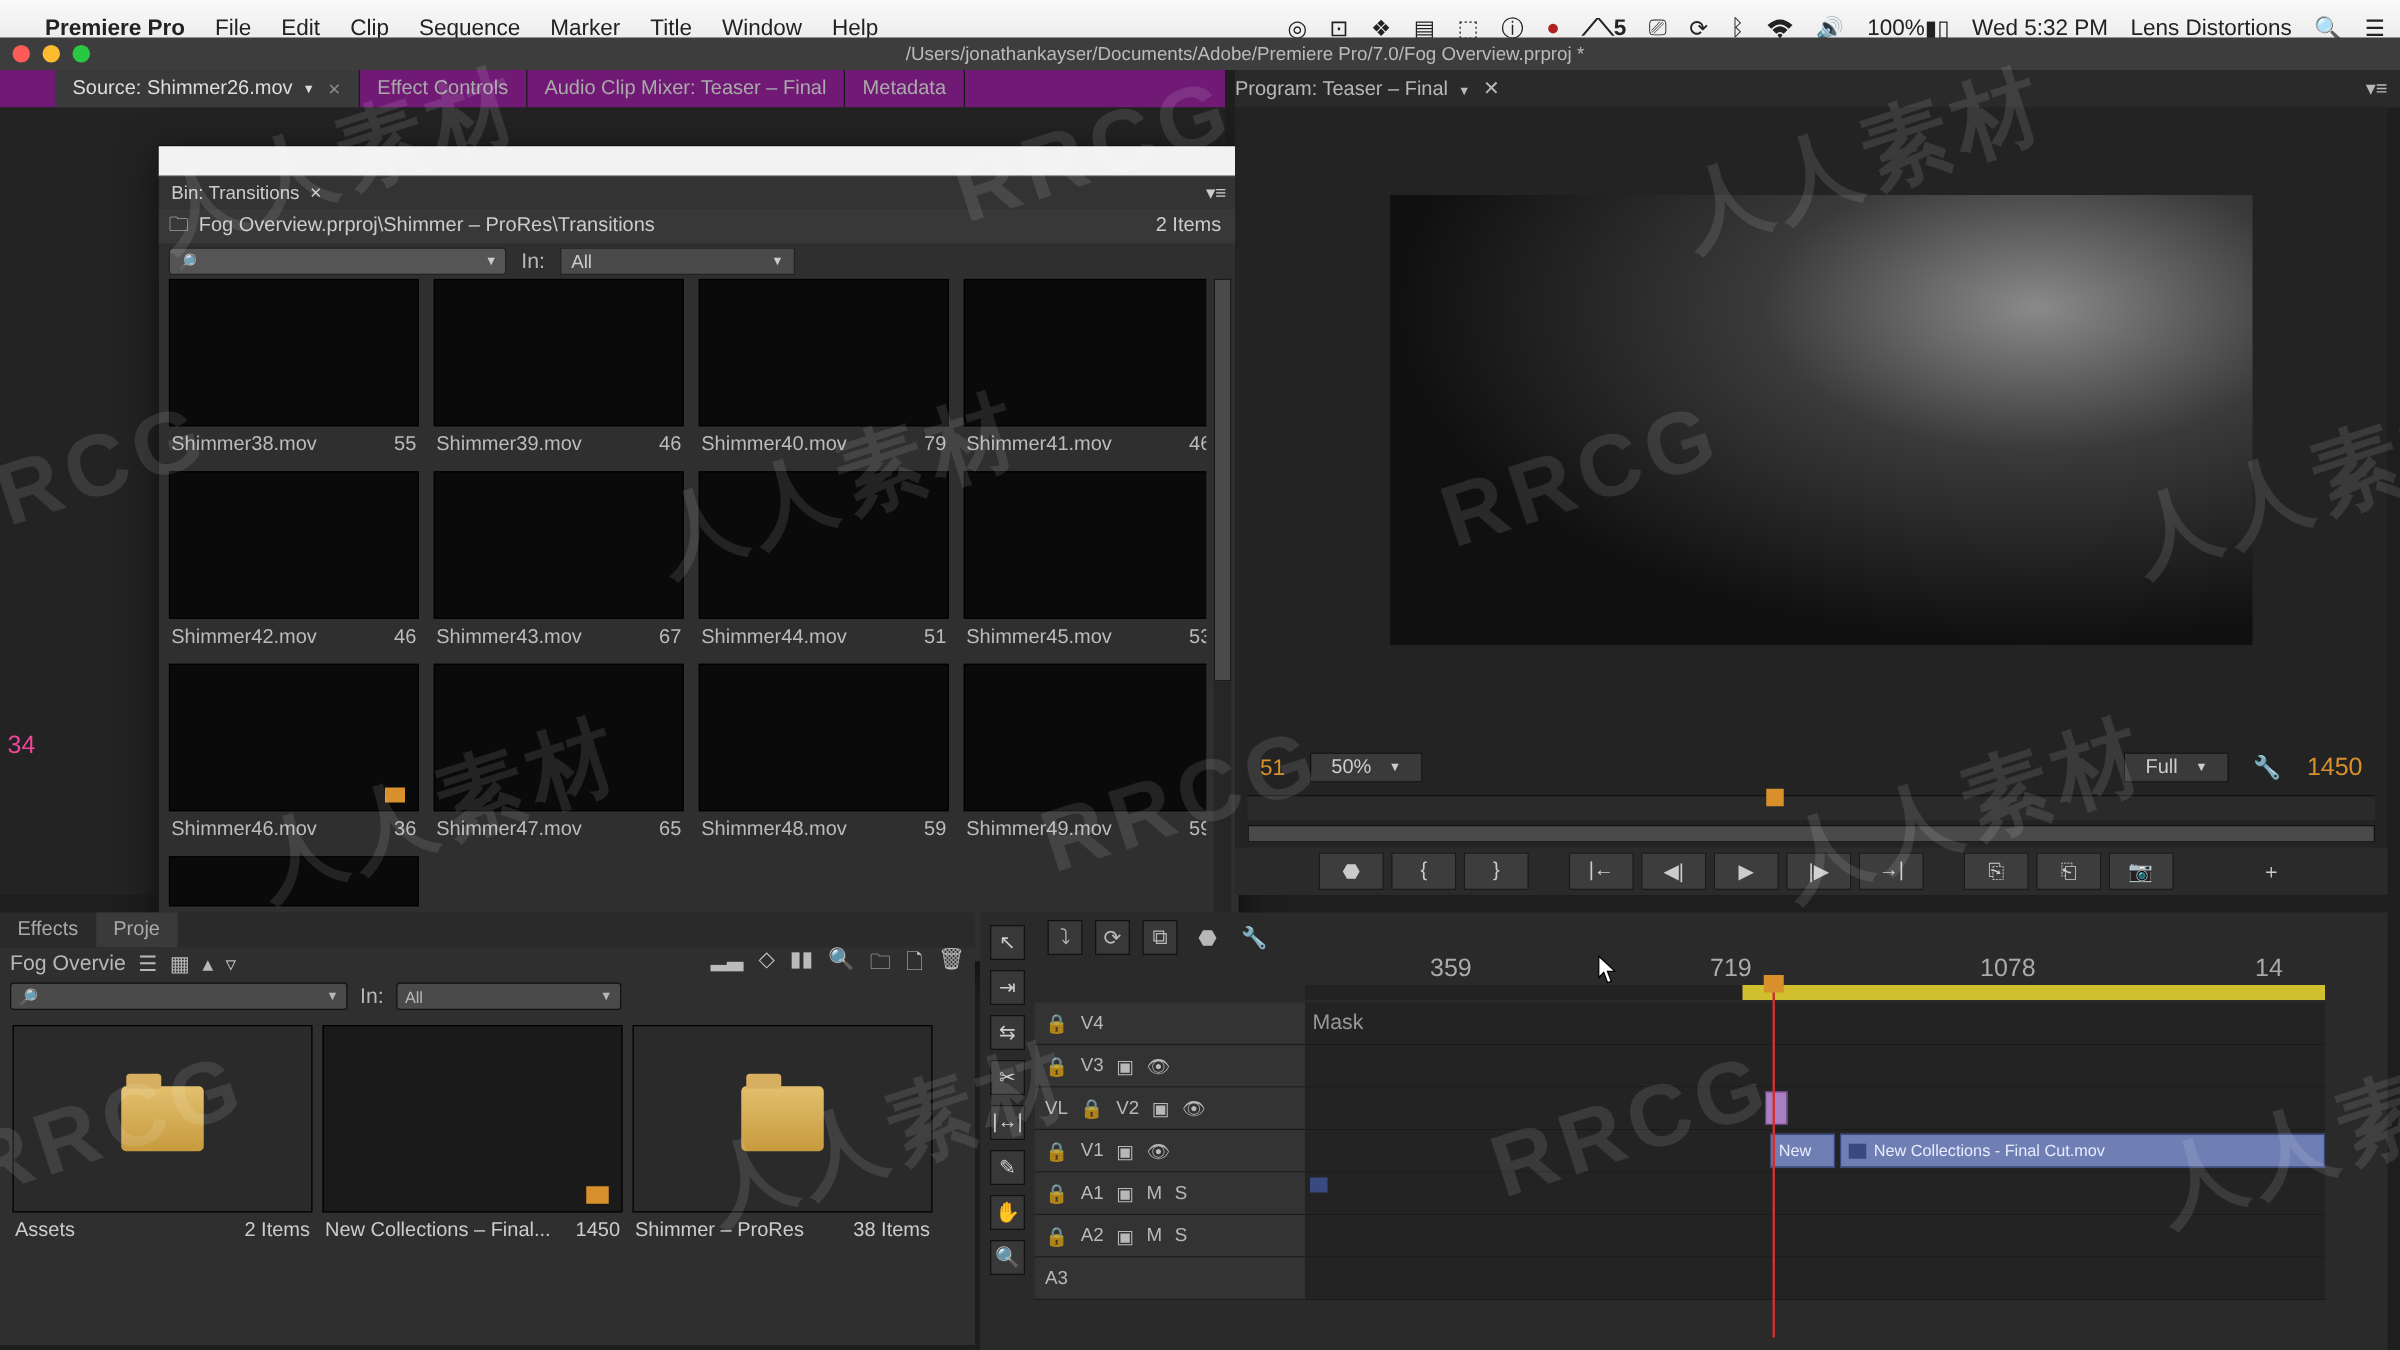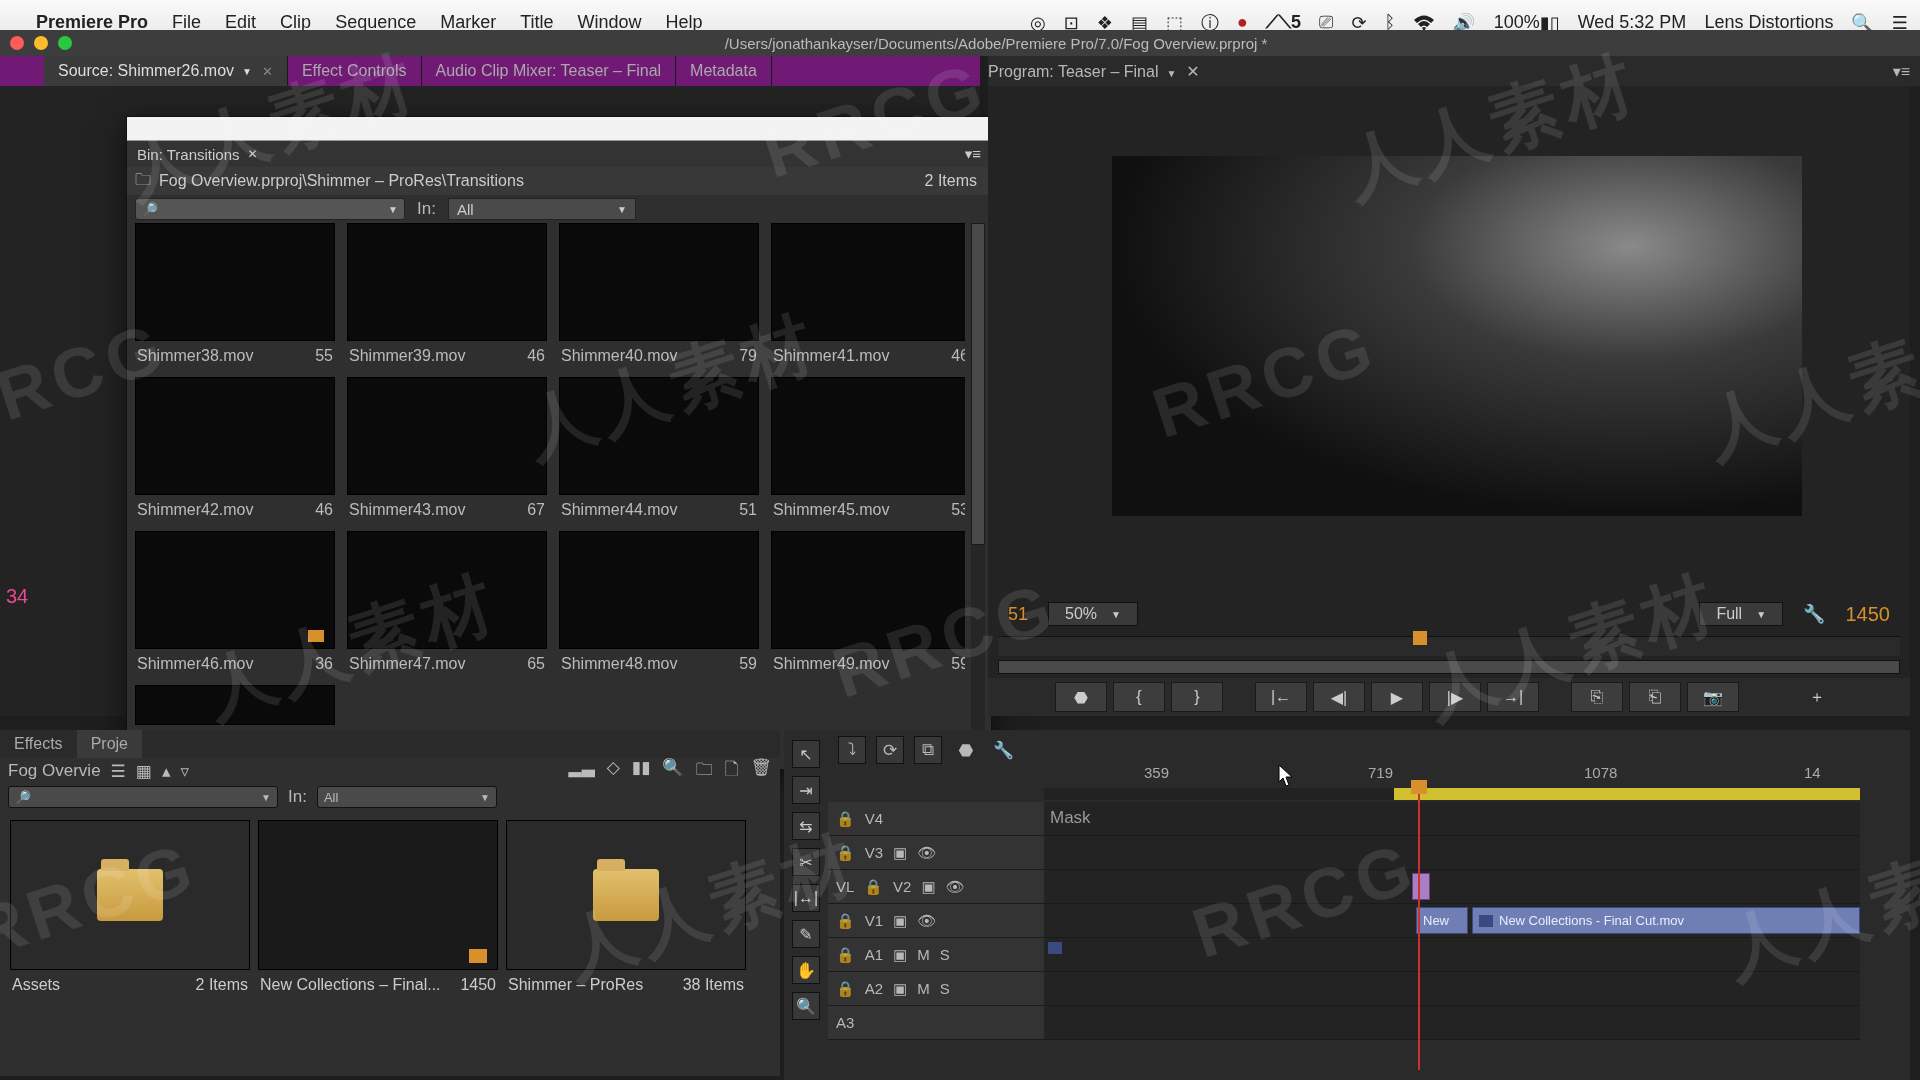--- a/index.html
+++ b/index.html
@@ -76,21 +76,21 @@
 .projpanel .item .thumb .fico:before{content:""; position:absolute; top:-10px; left:4px; width:28px; height:12px; background:#d6b060; border-radius:3px 3px 0 0;}
 .projpanel .item .thumb .seqmark{ position:absolute; bottom:6px; right:10px; width:18px; height:14px; background:#d7902c;}
 .projpanel .item .meta{ display:flex; justify-content:space-between; padding:6px 2px; font-size:16px; color:#ccc;}
 
 
 .tlpanel{ position:absolute; top:730px; left:784px; right:10px; bottom:0; background:#2a2a2a;}
 .tlpanel .tools{ position:absolute; top:10px; left:6px; width:32px; bottom:6px; display:flex; flex-direction:column; gap:8px; align-items:center;}
 .tlpanel .tools .tbtn2{ width:28px; height:28px; background:#383838; border:1px solid #111; display:flex; align-items:center; justify-content:center; font-size:16px; color:#ccc;}
 .tlpanel .head{ position:absolute; top:0; left:44px; right:0; height:40px; display:flex; align-items:center; gap:10px; padding:0 10px;}
 .tlpanel .head .ico{ width:28px; height:28px; background:#383838; border:1px solid #111; display:flex; align-items:center; justify-content:center;}
-.tlpanel .ruler{ position:absolute; top:34px; left:260px; right:50px; height:30px; color:#aaa; font-size:15px;}
+.tlpanel .ruler{ position:absolute; top:34px; left:260px; right:50px; height:30px; color:#aaa; font-size:20px;}
 .tlpanel .ruler span{ position:absolute; top:0;}
 .tlpanel .rulerbar{ position:absolute; top:58px; left:260px; right:50px; height:12px; background:#222;}
 .tlpanel .rulerbar .range{ position:absolute; top:0; bottom:0; left:350px; right:0; background:#d0c030;}
 .tlpanel .playhead{ position:absolute; top:50px; bottom:10px; left:634px; width:2px; background:#cc3030;}
 .tlpanel .playhead:before{content:""; position:absolute; top:0; left:-7px; width:16px; height:14px; background:#d7902c;}
 .tlpanel .tracks{ position:absolute; top:72px; left:44px; right:50px; bottom:6px;}
 .tlpanel .track{ height:34px; display:flex; align-items:center; border-bottom:1px solid #1a1a1a;}
 .tlpanel .track .thead{ width:216px; height:100%; display:flex; align-items:center; gap:10px; padding:0 8px; background:#333; font-size:15px;}
 .tlpanel .track .thead .lock{opacity:.7}
 .tlpanel .track .lane{ flex:1; height:100%; background:#232323; position:relative;}

